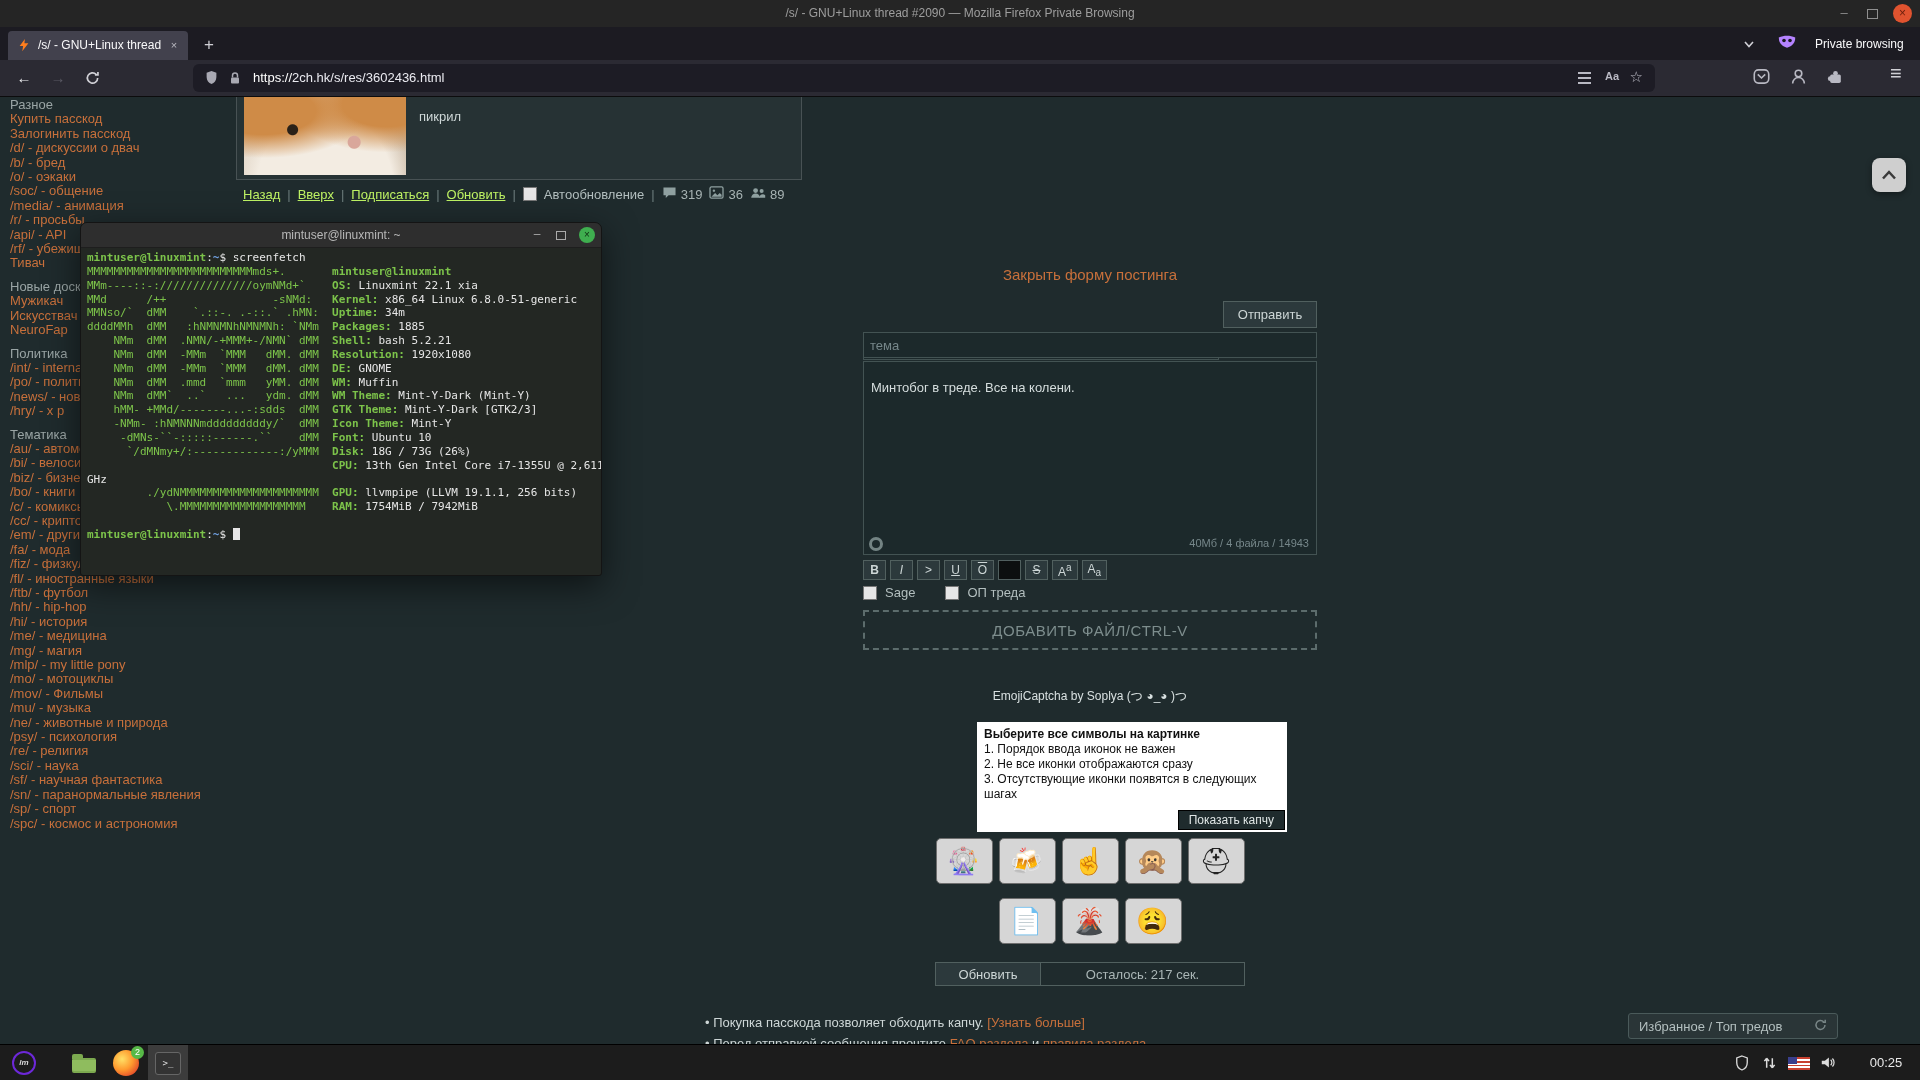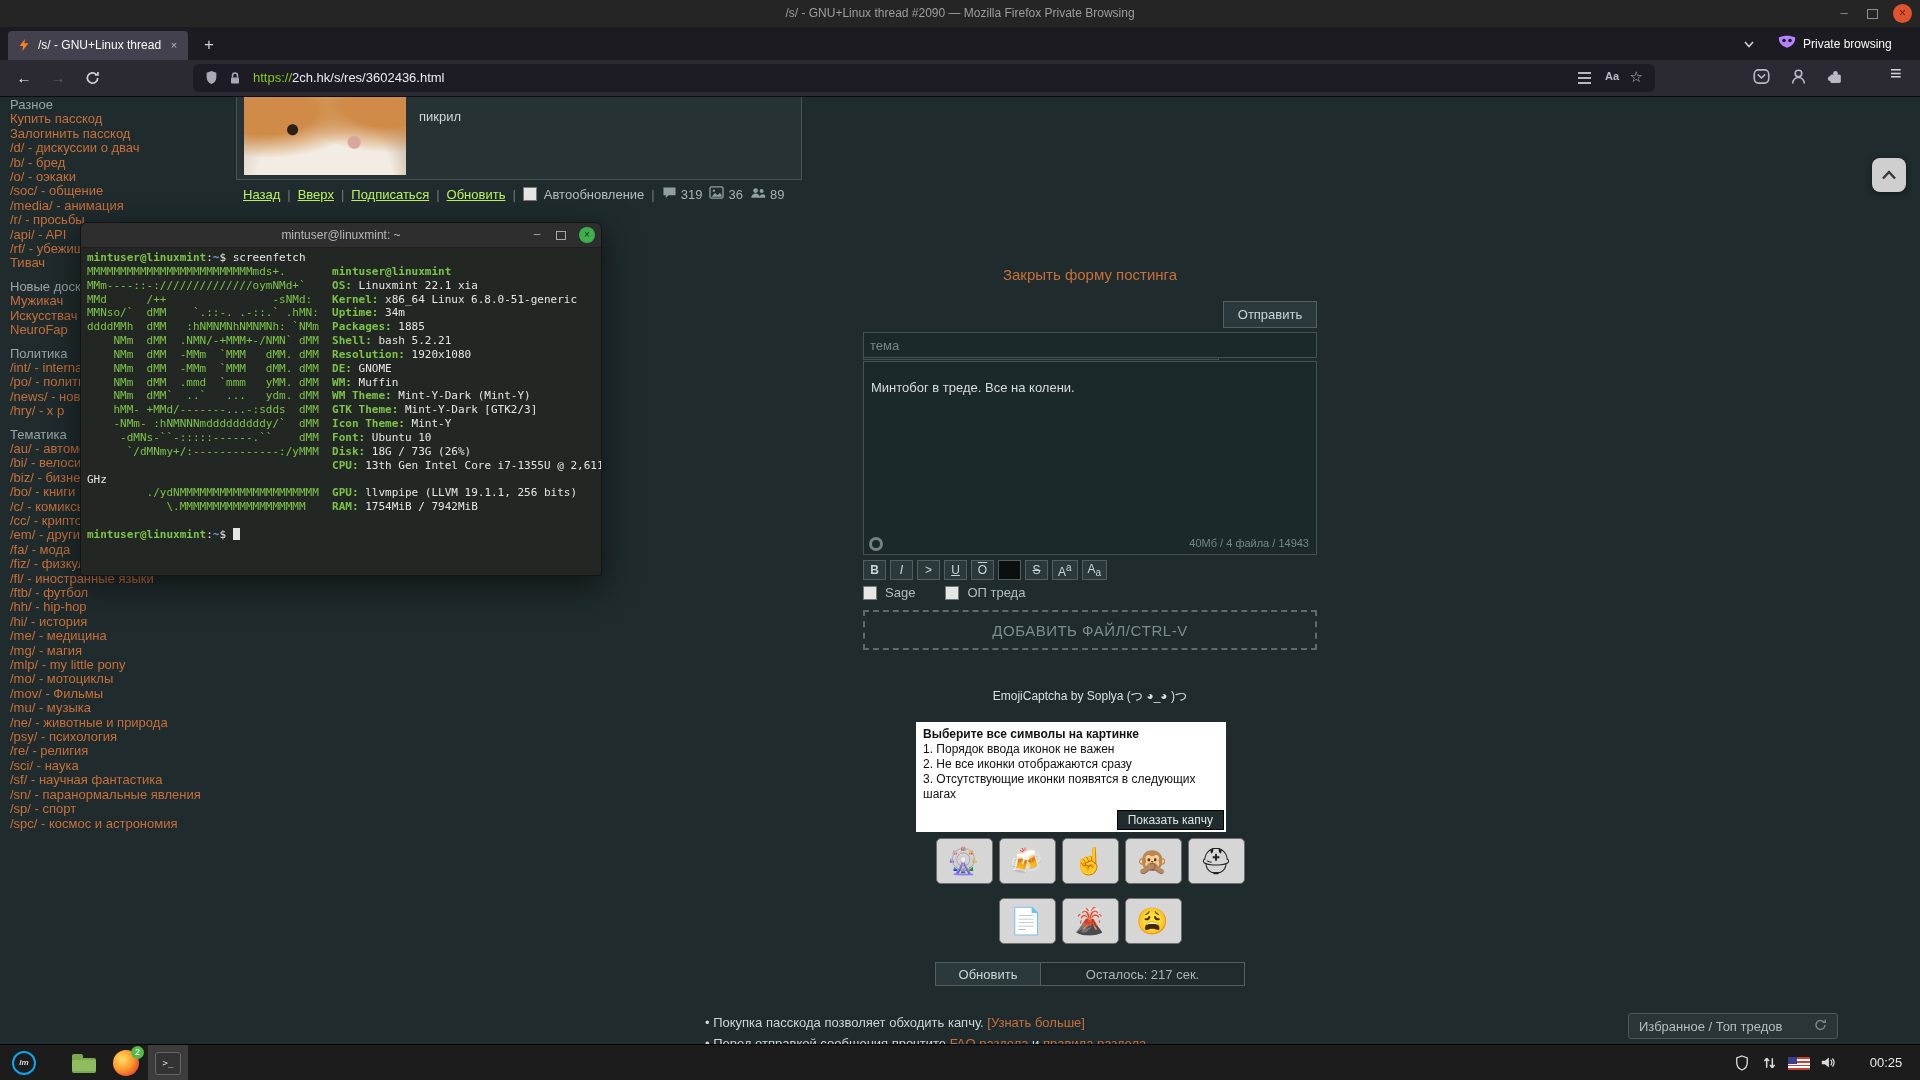--- a/index.html
+++ b/index.html
@@ -20,34 +20,34 @@
   .tabbar{position:absolute;left:0;top:27px;width:1920px;height:33px;background:#1c1b22;z-index:60;}
   .tab{position:absolute;left:8px;top:4px;width:180px;height:29px;background:#42414d;border-radius:4px 4px 0 0;}
   .tab .fav{position:absolute;left:9px;top:7px;}
   .tab .ttl{position:absolute;left:30px;right:26px;top:0;height:29px;line-height:29px;color:#f9f9fa;font-size:12px;
     overflow:hidden;white-space:nowrap;}
   .tab .tclose{position:absolute;right:6px;top:7px;width:16px;height:16px;text-align:center;line-height:15px;
     color:#b9b9c0;font-size:11px;border-radius:3px;}
   .newtab{position:absolute;left:196px;top:5px;width:26px;height:26px;color:#d0d0d6;font-size:17px;
     text-align:center;line-height:25px;border-radius:4px;}
   .alltabs{position:absolute;left:1742px;top:10px;width:16px;height:16px;}
-  .priv-ind{position:absolute;left:1778px;top:0;height:33px;display:flex;align-items:center;gap:7px;}
+  .priv-ind{position:absolute;left:1778px;top:0;height:33px;display:flex;align-items:center;gap:19px;}
   .priv-ind .plabel{color:#f9f9fa;font-size:12px;}
 
   
   .navbar{position:absolute;left:0;top:60px;width:1920px;height:36px;background:#2b2a33;border-bottom:1px solid #0c0c0d;z-index:60;}
   .navbtn{position:absolute;top:5px;width:28px;height:26px;text-align:center;line-height:26px;font-size:15px;border-radius:4px;}
   .nb-back{left:10px;color:#f0f0f3;}
   .nb-fwd{left:44px;color:#5c5b66;}
   .nb-reload{left:78px;padding-top:5px;line-height:0;}
   .urlbar{position:absolute;left:193px;top:4px;width:1462px;height:28px;background:#1d1c25;border-radius:6px;}
   .urlbar .u-shield{position:absolute;left:12px;top:6px;}
   .urlbar .u-lock{position:absolute;left:36px;top:7px;}
   .urlbar .utext{position:absolute;left:60px;top:0;height:28px;line-height:28px;font-size:13px;color:#eaeaf0;white-space:nowrap;}
-  .urlbar .utext .pref{color:#84cc16;}
+  .urlbar .utext .pref{color:#ffffff;}
   .u-reader{position:absolute;right:64px;top:8px;width:13px;height:12px;
     background:repeating-linear-gradient(to bottom,#b9b9c3 0 2px,transparent 2px 5px);}
   .u-translate{position:absolute;right:36px;top:6px;color:#b9b9c3;font-size:11px;font-weight:bold;}
   .u-star{position:absolute;right:12px;top:4px;color:#b9b9c3;font-size:15px;}
   .nav-ico{position:absolute;top:8px;width:22px;height:22px;}
   .menu-ham{position:absolute;left:1890px;top:2px;color:#d0d0d6;font-size:20px;}
 
   
   .page{position:absolute;left:0;top:96px;width:1920px;height:948px;background:#1f2b2d;overflow:hidden;z-index:1;}
   .sidebar{position:absolute;left:10px;top:2px;width:218px;font-size:13px;line-height:14.4px;}
@@ -93,21 +93,21 @@
     cursor:pointer;padding:0 5px;font-family:"Liberation Sans",sans-serif;}
   .fmt.bold{font-weight:bold;} .fmt.italic{font-style:italic;} .fmt.underline{text-decoration:underline;}
   .fmt.overline{text-decoration:overline;} .fmt.strike{text-decoration:line-through;}
   .fmt.spoiler{background:#0c0f0f;width:23px;}
   .check-row{position:absolute;left:863px;top:489px;display:flex;align-items:center;gap:8px;font-size:13px;color:#b3bfbf;}
   .check-row .gap{width:14px;}
   .filedrop{position:absolute;left:863px;top:514px;width:450px;height:36px;border:2px dashed #5c6c6c;color:#7d8d8d;
     font-size:15px;display:flex;align-items:center;justify-content:center;letter-spacing:.5px;cursor:pointer;}
 
   .cap-heading{position:absolute;left:863px;top:592px;width:454px;text-align:center;color:#d8e0e0;font-size:12px;}
-  .cap-box{position:absolute;left:916px;top:626px;width:310px;height:110px;background:#ffffff;color:#101010;
+  .cap-box{position:absolute;left:977px;top:626px;width:310px;height:110px;background:#ffffff;color:#101010;
     font-size:12px;line-height:15px;box-sizing:border-box;padding:5px 7px;}
   .cap-box .ct{font-weight:bold;}
   .cap-show{position:absolute;right:2px;bottom:2px;height:20px;background:#1f2b2d;color:#e0e6e6;font-size:12px;
     border:1px solid #000;padding:0 10px;cursor:pointer;font-family:"Liberation Sans",sans-serif;}
   .emoji-row{position:absolute;left:935px;width:310px;display:flex;gap:6px;justify-content:center;}
   .er1{top:742px;} .er2{top:802px;}
   .emoji-btn{width:57px;height:46px;background:#d6d6d6;border:1px solid #6e6e6e;border-radius:5px;font-size:26px;
     display:flex;align-items:center;justify-content:center;color:#222;cursor:pointer;padding:0;}
   .update-bar{position:absolute;left:935px;top:866px;width:310px;height:24px;display:flex;}
   .up-btn{width:106px;background:#2c393c;border:1px solid #51605f;color:#cdd6d6;font-size:13px;cursor:pointer;
@@ -141,21 +141,21 @@
   .tg{color:#7cc34a;margin-top:24px;}
   .tg-b{color:#7cc34a;font-weight:bold;}
   .tw{color:#e6e6e6;}
   .tb-b{color:#6f9fde;font-weight:bold;}
   .cursor{display:inline-block;width:7px;height:12px;background:#e6e6e6;vertical-align:-2px;}
 
   
   .taskbar{position:absolute;left:0;top:1044px;width:1920px;height:36px;background:#1c1c1c;border-top:1px solid #000;z-index:100;}
   .tk-btn{position:absolute;top:0;width:40px;height:36px;display:flex;align-items:center;justify-content:center;cursor:pointer;}
   .tk-menu{left:4px;}
-  .mint-ring{width:20px;height:20px;border:2px solid #0ea5e9;border-radius:50%;color:#d8d8d8;font-size:8px;
+  .mint-ring{width:20px;height:20px;border:2px solid #6d28d9;border-radius:50%;color:#d8d8d8;font-size:8px;
     font-weight:bold;font-style:italic;text-align:center;line-height:19px;}
   .tk-files{left:64px;}
   .folder{width:24px;height:15px;background:#7ca94f;border-radius:2px;position:relative;margin-top:4px;}
   .folder:before{content:"";position:absolute;left:0;top:-4px;width:11px;height:5px;background:#7ca94f;border-radius:2px 2px 0 0;}
   .folder:after{content:"";position:absolute;left:0;top:2px;right:0;height:11px;background:#8fbc5e;border-radius:0 0 2px 2px;}
   .tk-ff{left:106px;position:absolute;}
   .ff-ball{width:26px;height:26px;border-radius:50%;
     background:radial-gradient(circle at 35% 35%, #ffe066, #ff9a2e 45%, #e8562a 75%, #c33a1f);}
   .ff-badge{position:absolute;right:2px;top:1px;width:13px;height:13px;background:#57b947;border-radius:50%;
     color:#fff;font-size:9px;line-height:13px;text-align:center;}

